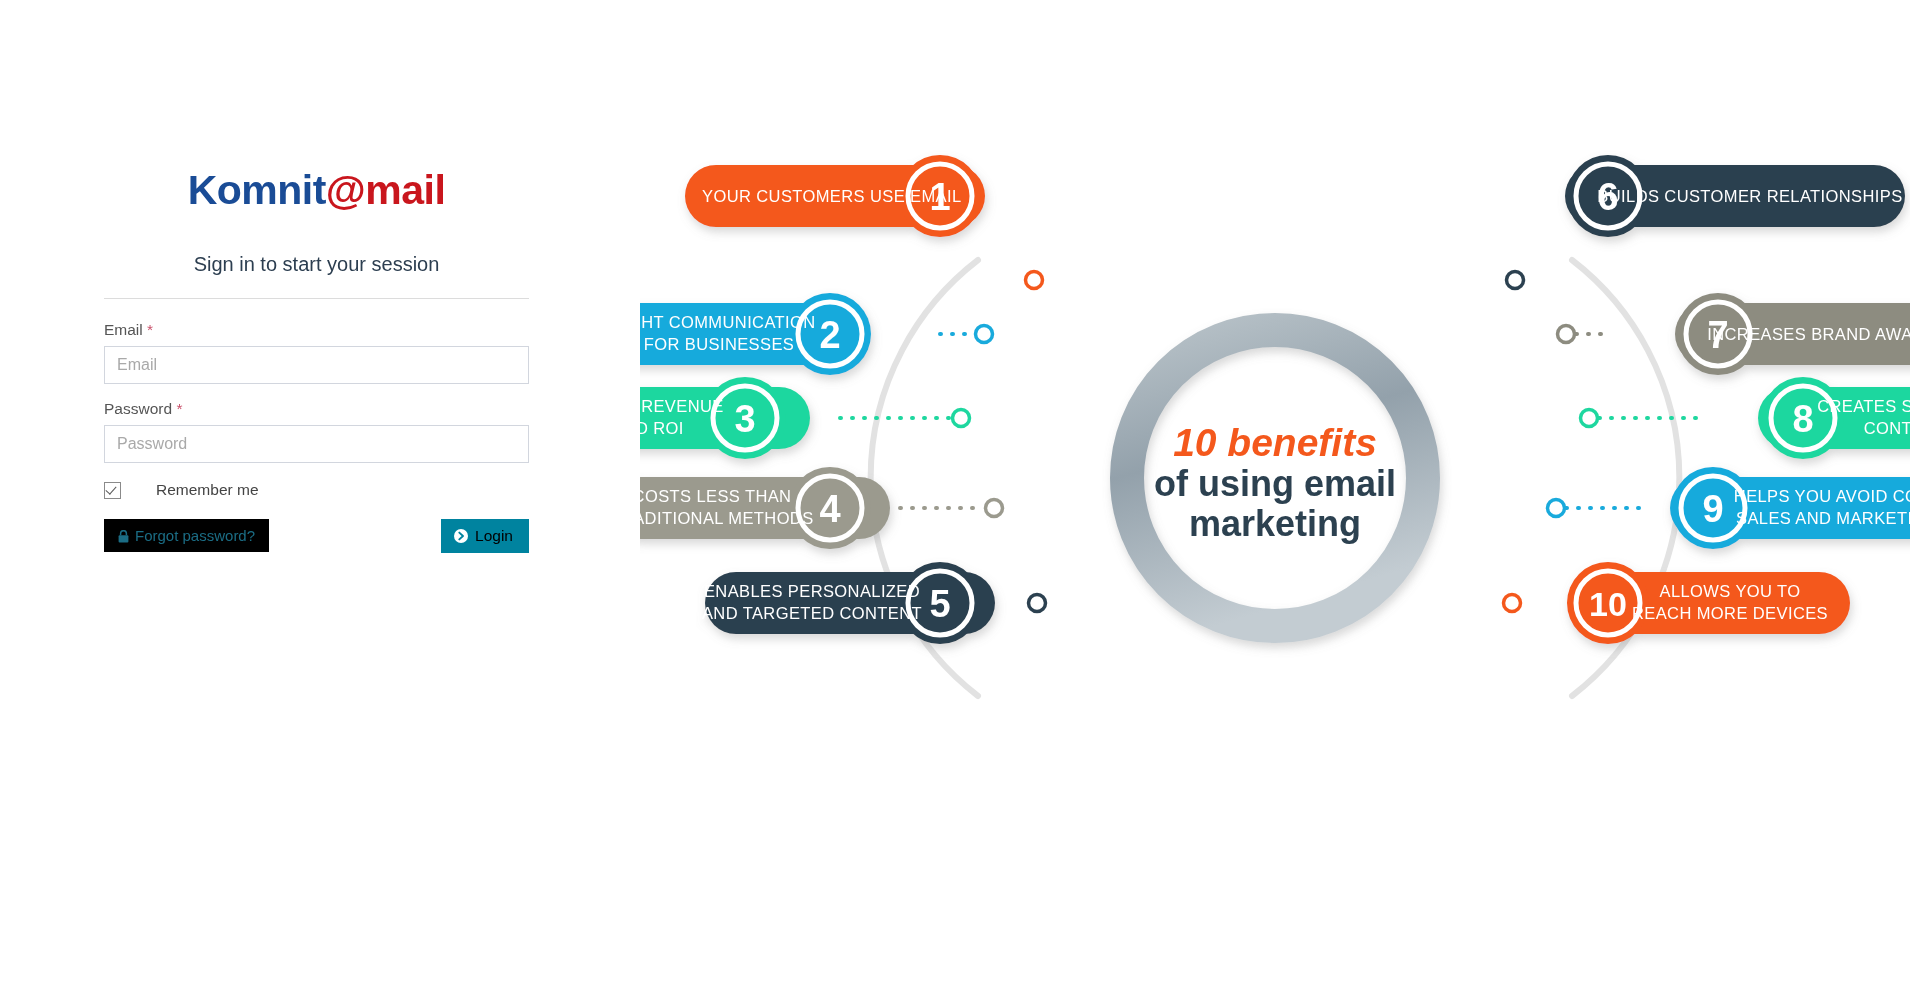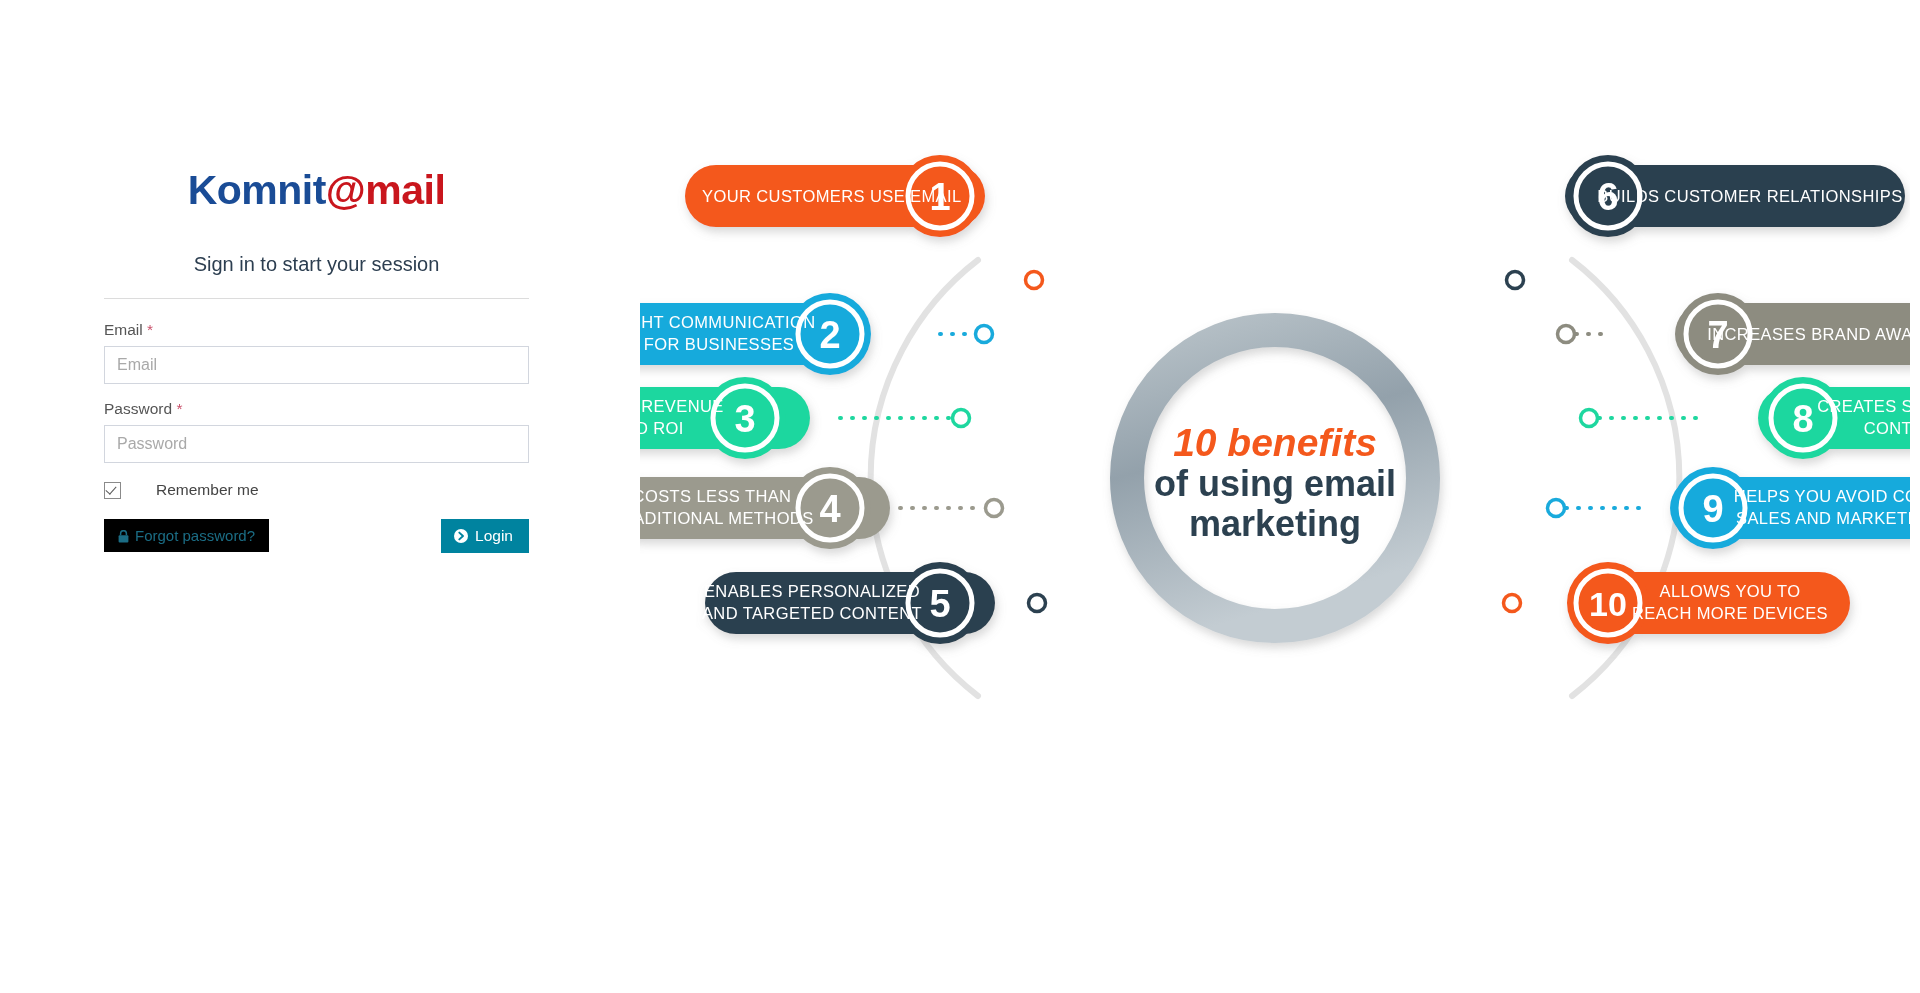--- a/index.html
+++ b/index.html
@@ -150,21 +150,21 @@
     position: relative;
   }
   .forgot-btn .lock-icon svg { display: block; }
 
   .login-btn {
     display: inline-flex;
     align-items: center;
     gap: 7px;
     background: #00839f;
     border: none;
-    color: #ffffff;
+    color: #000000;
     font-size: 15.5px;
     font-family: "Liberation Sans", sans-serif;
     padding: 9px 16px 9px 13px;
     cursor: pointer;
     line-height: 1;
   }
   .login-btn .arrow-icon svg { display: block; }
 
   
   .infographic {

